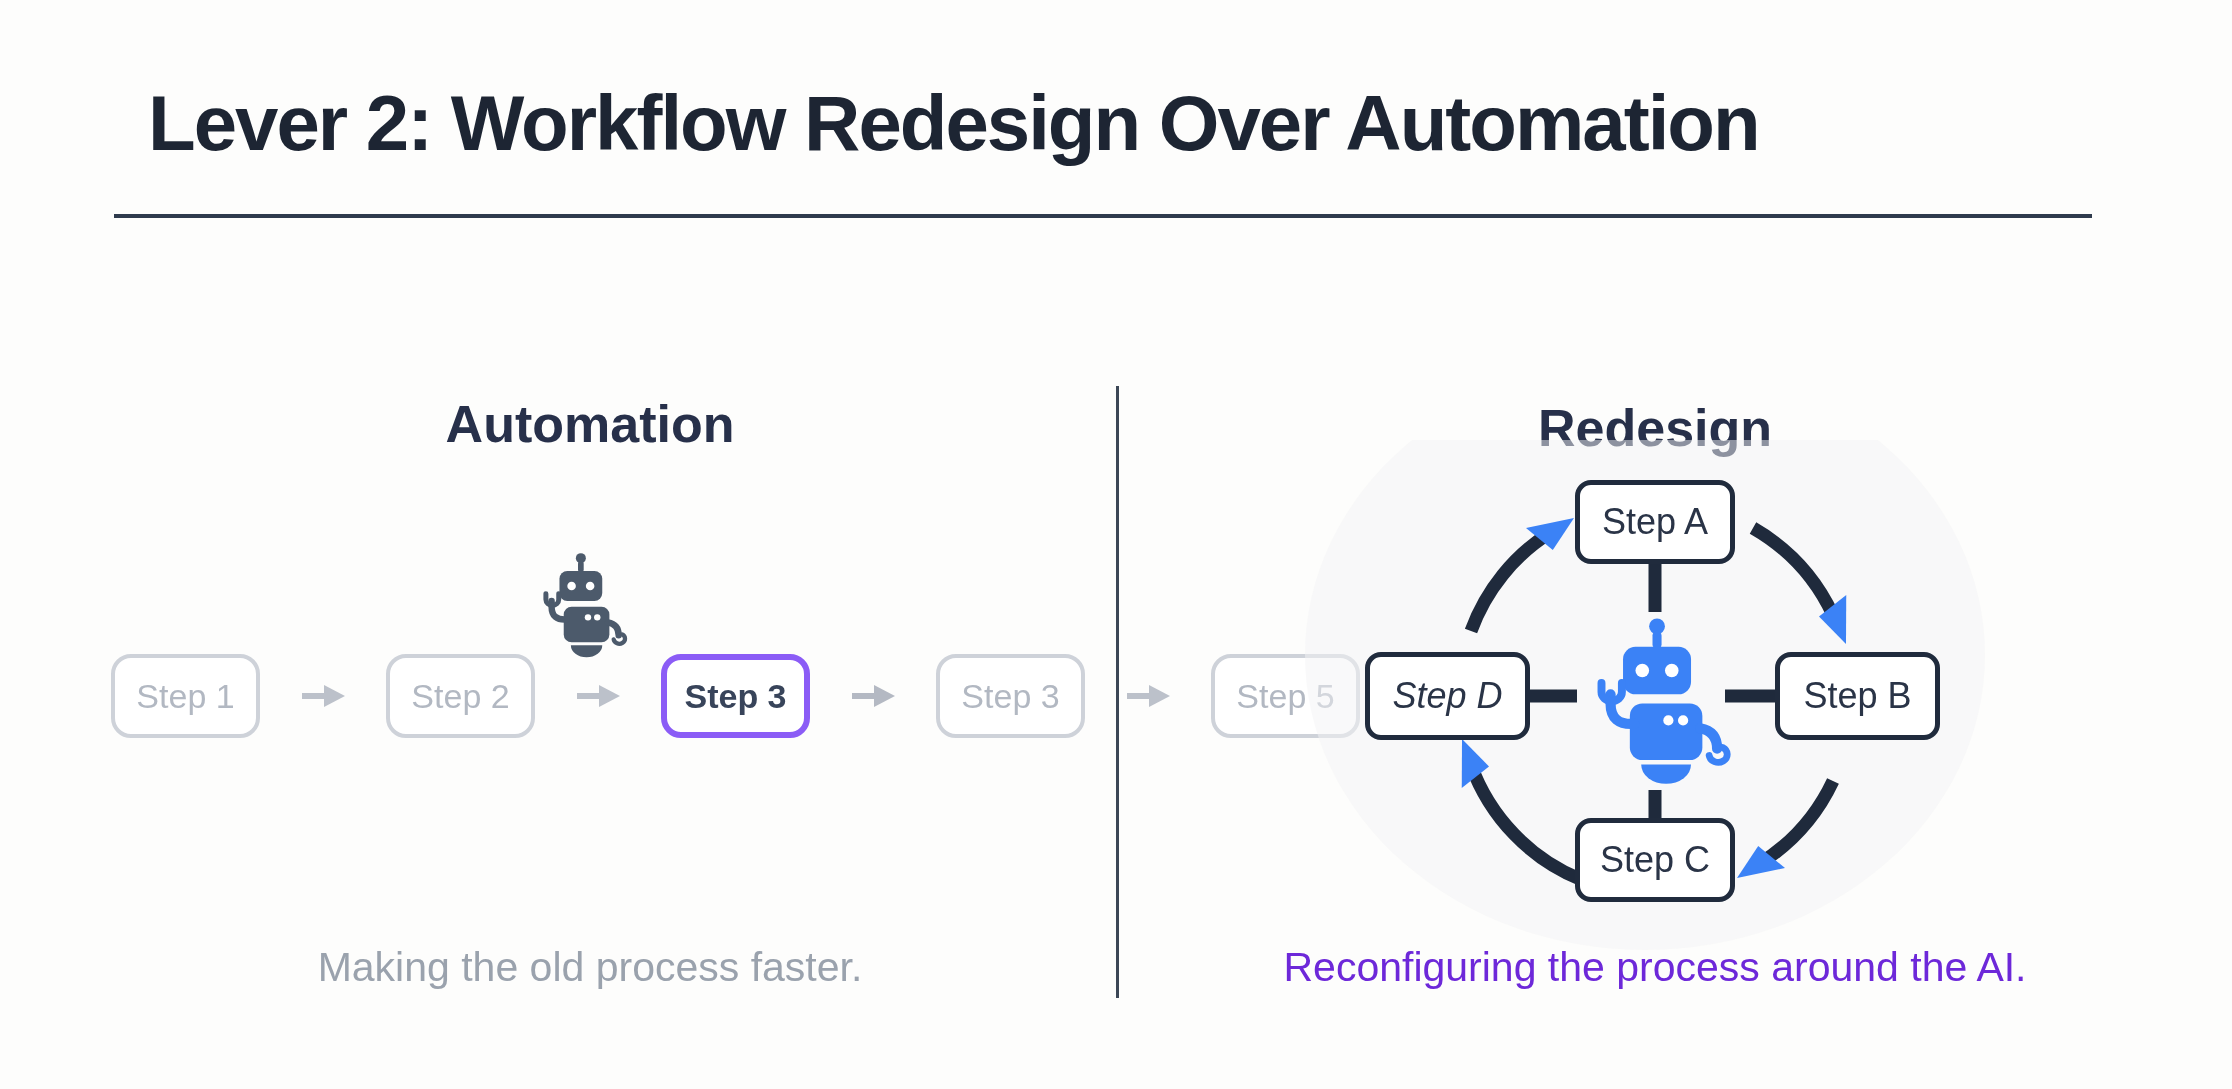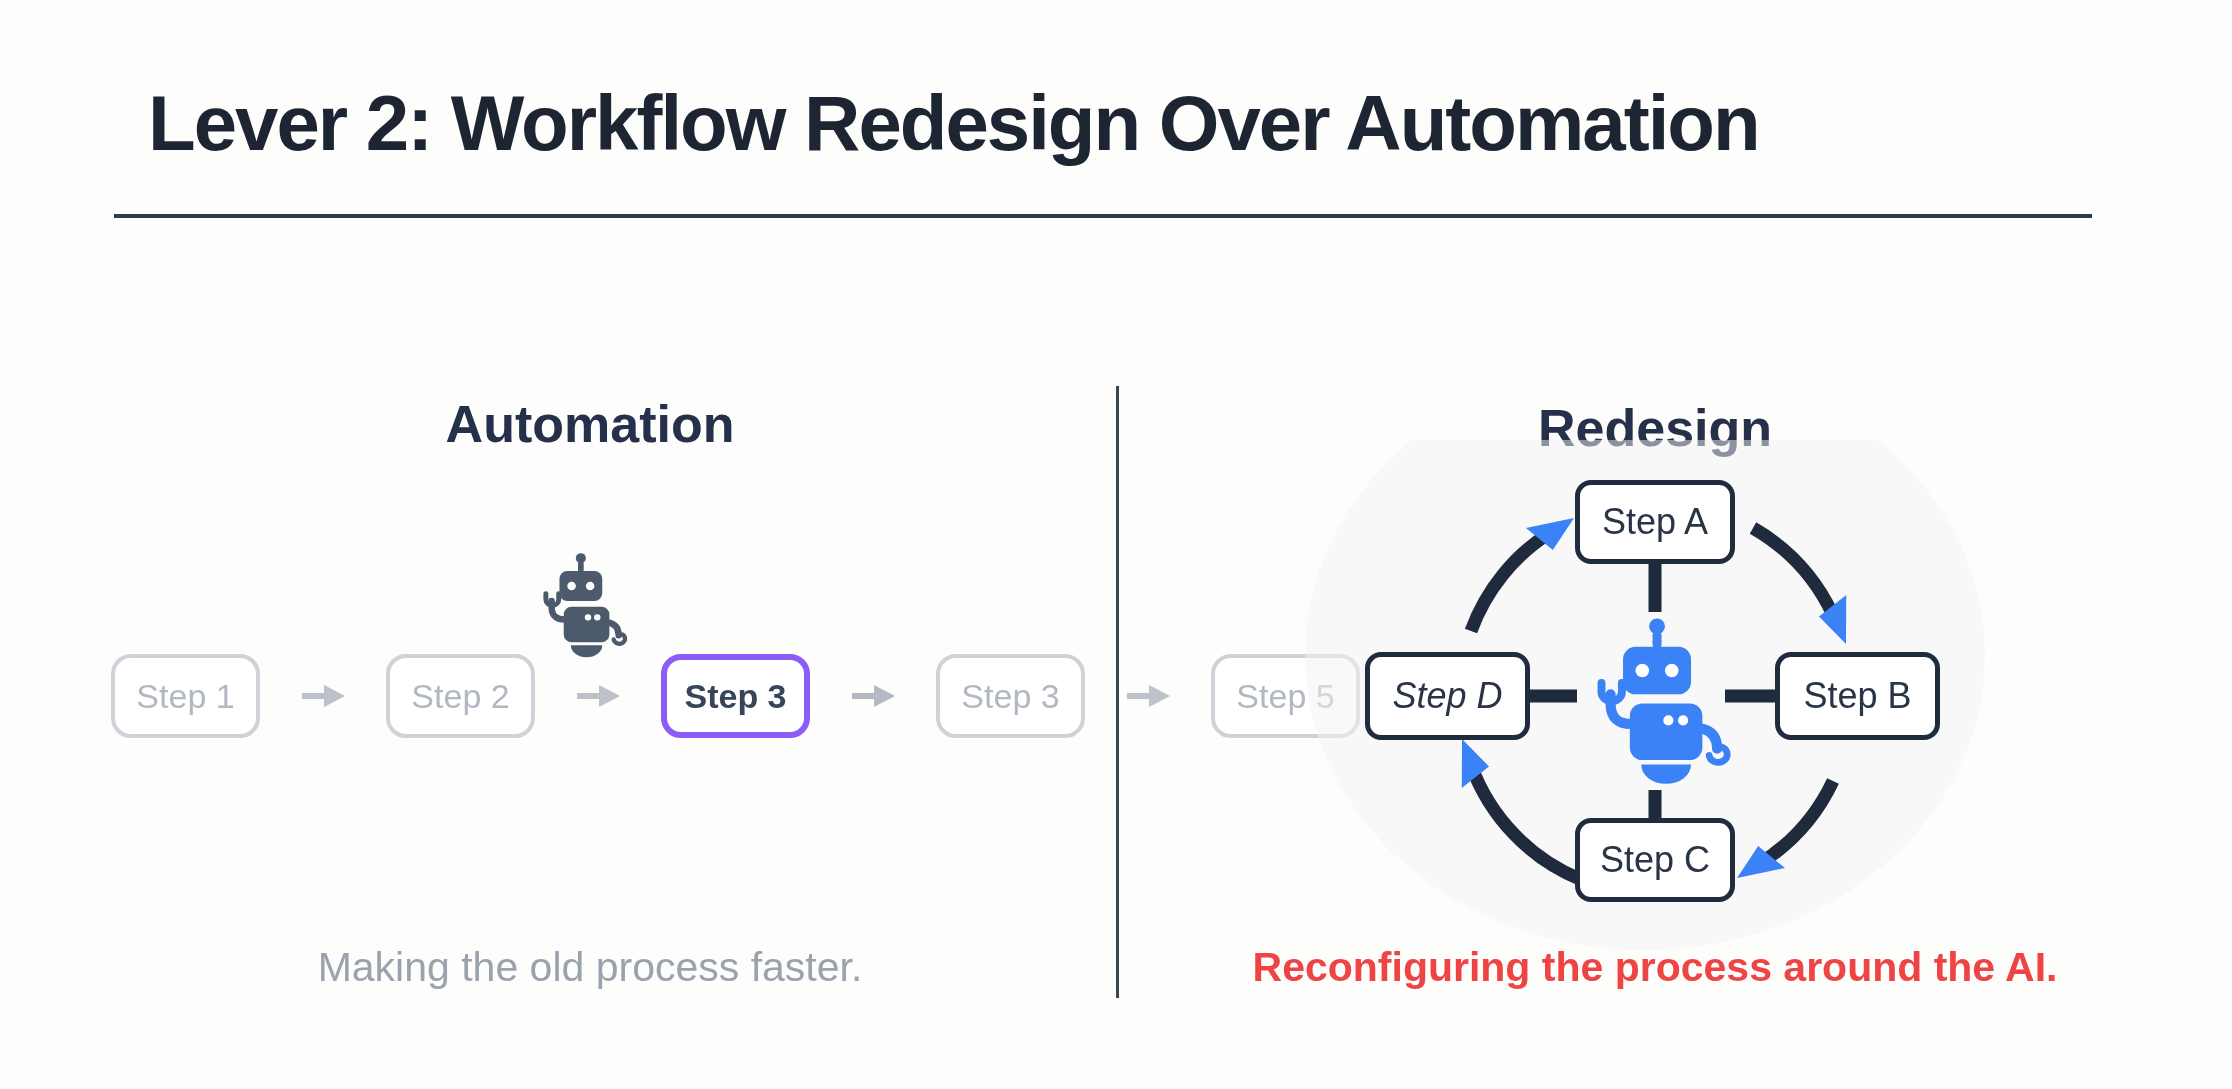--- a/index.html
+++ b/index.html
@@ -54,21 +54,21 @@
   }
   .flow-arrow{flex:none;}
   .robot-gray{
     position:absolute;left:428px;top:163px;z-index:2;color:#4c5a6b;
   }
   .caption{
     position:absolute;left:0;top:556px;width:100%;margin:0;
     text-align:center;font-size:41px;font-weight:500;
   }
   .caption-muted{color:#9aa2ad;}
-  .caption-dark{color:#ef4444;font-weight:bold;}
+  .caption-dark{color:#6d28d9;}
   
   .diagram{position:absolute;left:0;top:52px;width:1020px;height:560px;}
   .diagram svg.ringsvg{position:absolute;left:0;top:0;z-index:1;}
   .rbox{
     position:absolute;box-sizing:border-box;z-index:2;
     border:5px solid #202b3d;border-radius:16px;background:#ffffff;
     display:flex;align-items:center;justify-content:center;
     font-size:36px;font-weight:500;color:#2a3447;
   }
   .rbox-a{left:430px;top:40px;width:160px;height:84px;}

